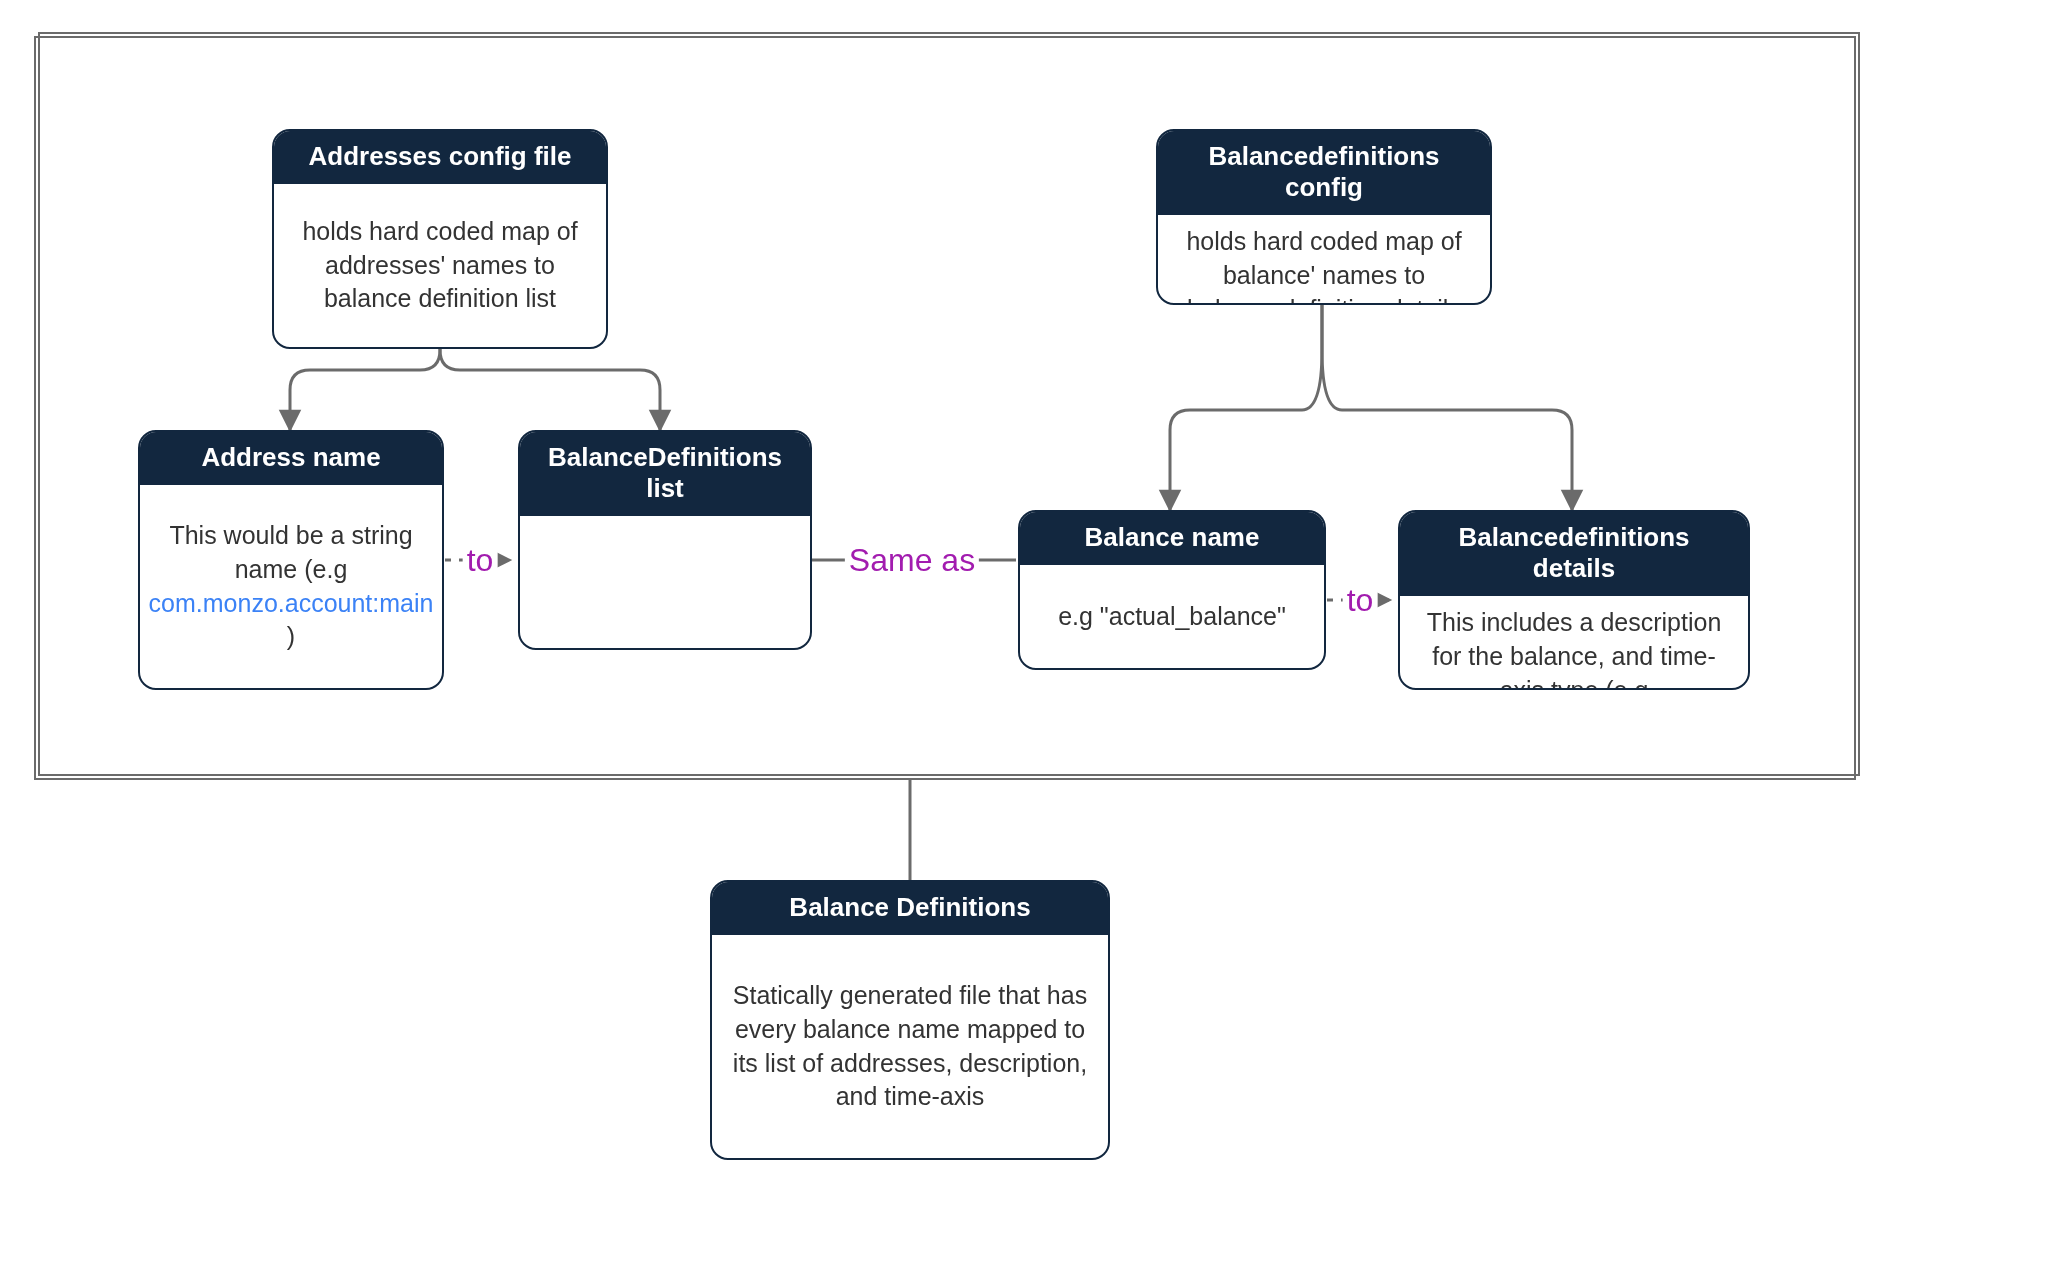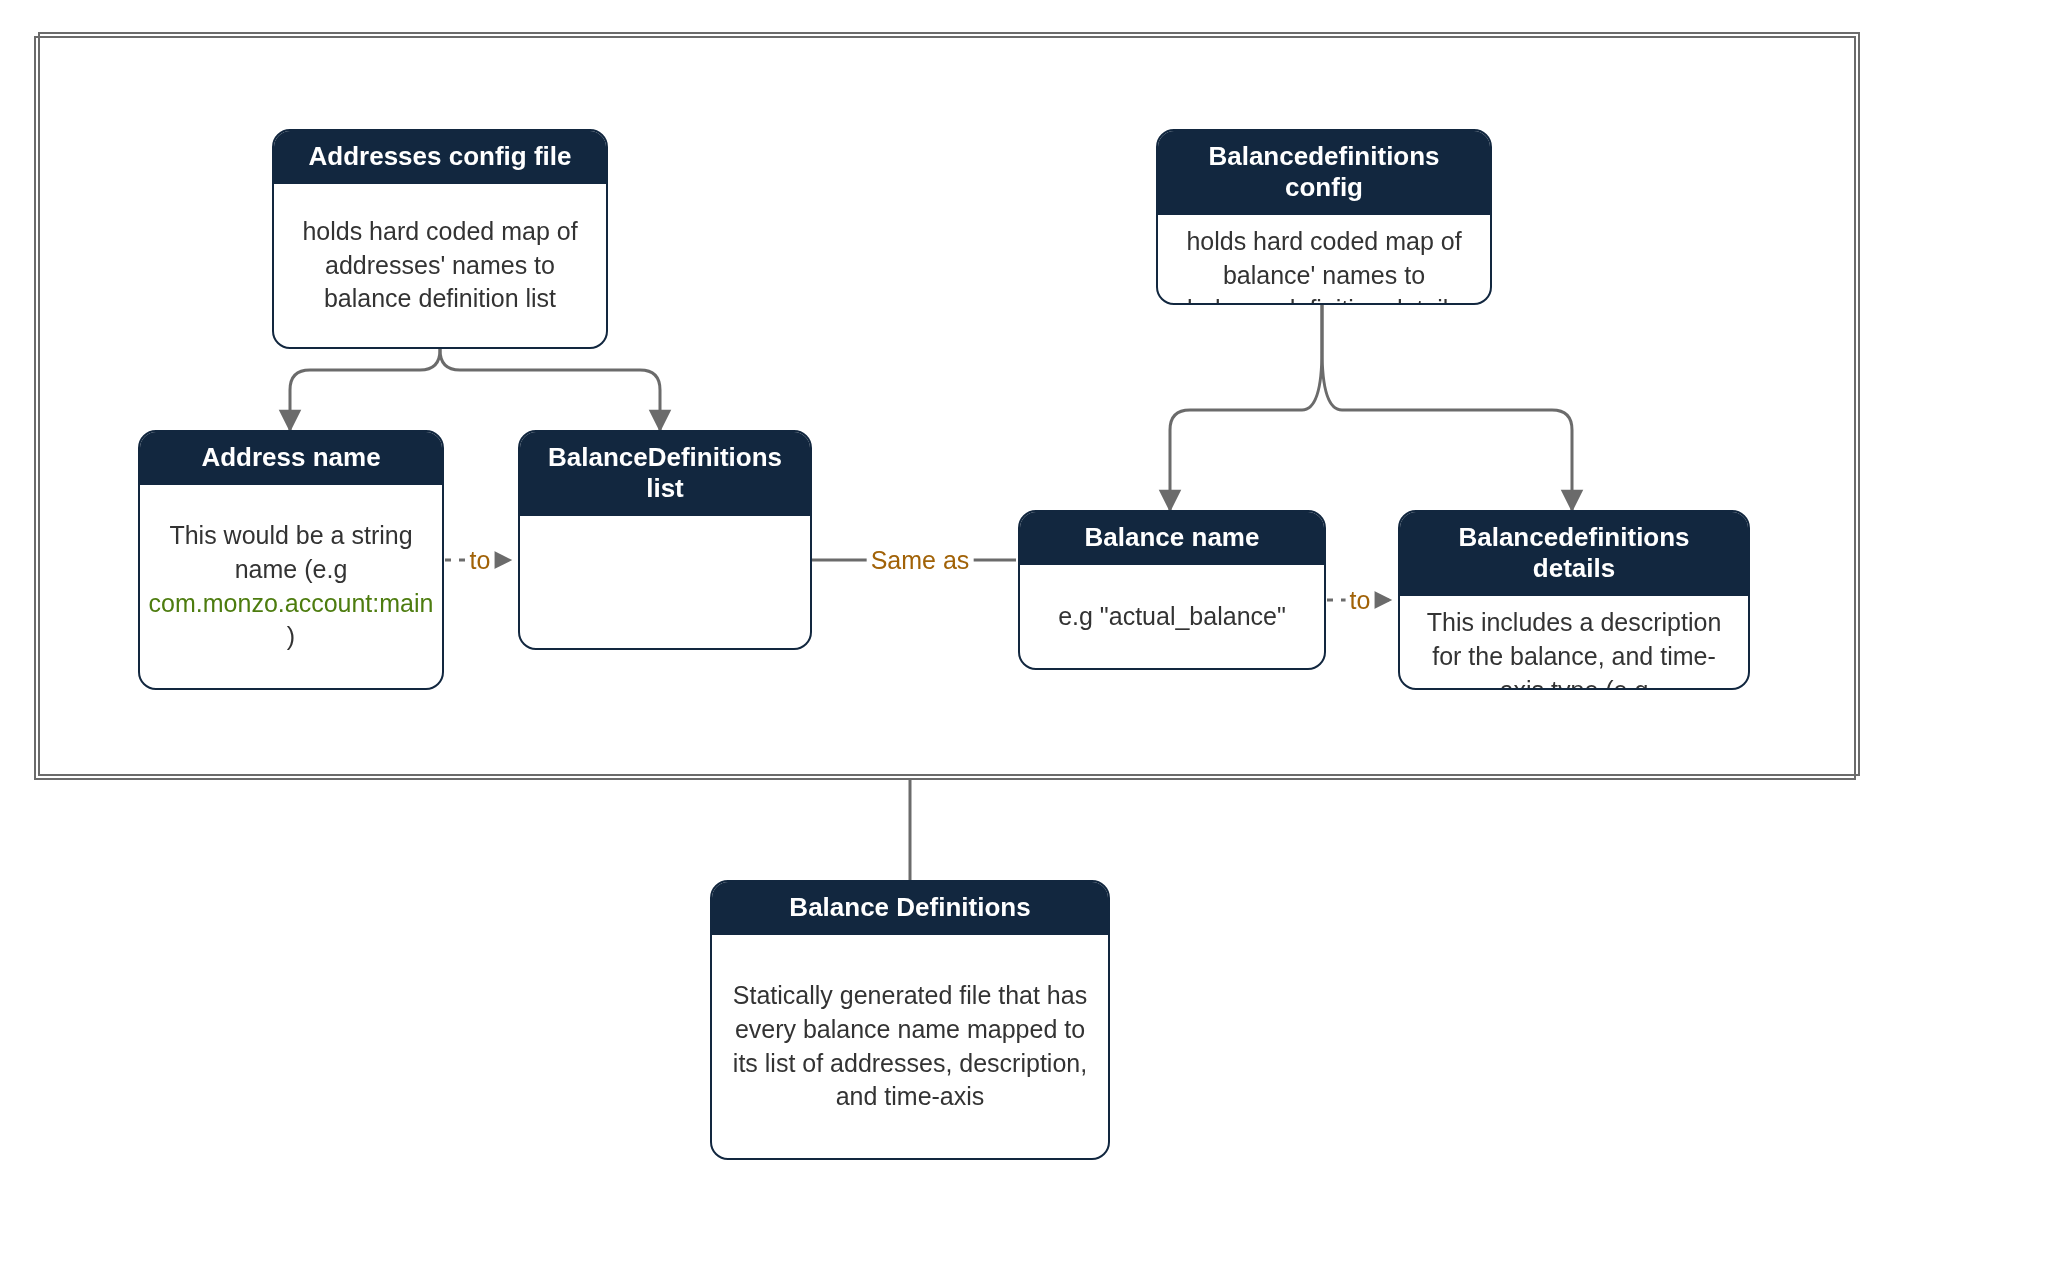--- a/index.html
+++ b/index.html
@@ -54,28 +54,28 @@
     line-height: 1.35;
     color: #333;
     text-align: center;
     display: flex;
     flex-direction: column;
     justify-content: center;
     align-items: center;
   }
   .edge-label {
     position: absolute;
-    font-size: 25px;
-    color: #a16207;
+    font-size: 32px;
+    color: #a21caf;
     background: #ffffff;
     padding: 0 4px;
     transform: translate(-50%, -50%);
     white-space: nowrap;
   }
-  .code { color: #4d7c0f; }
+  .code { color: #3b82f6; }
 </style>
 </head>
 <body>
 
 <div class="canvas">
 
   <svg class="wires">
     <defs>
       <marker id="arrow" viewBox="0 0 12 12" refX="10" refY="6" markerWidth="9" markerHeight="9" orient="auto-start-reverse">
         <path d="M 1 1 L 11 6 L 1 11 z" fill="#6b6b6b"></path>
@@ -132,16 +132,16 @@
     <div class="title">Balancedefinitions details</div>
     <div class="body">This includes a description for the balance, and time-axis type (e.g commited/reporting)</div>
   </div>
 
   <div class="node" style="left:710px; top:880px; width:400px; height:280px;">
     <div class="title">Balance Definitions</div>
     <div class="body">Statically generated file that has every balance name mapped to its list of addresses, description, and time-axis</div>
   </div>
 
   <div class="edge-label" style="left:480px; top:560px;">to</div>
-  <div class="edge-label" style="left:912px; top:560px;margin-left:8px;">Same as</div>
+  <div class="edge-label" style="left:912px; top:560px;">Same as</div>
   <div class="edge-label" style="left:1360px; top:600px;">to</div>
 
 </div>
 
 </body></html>

